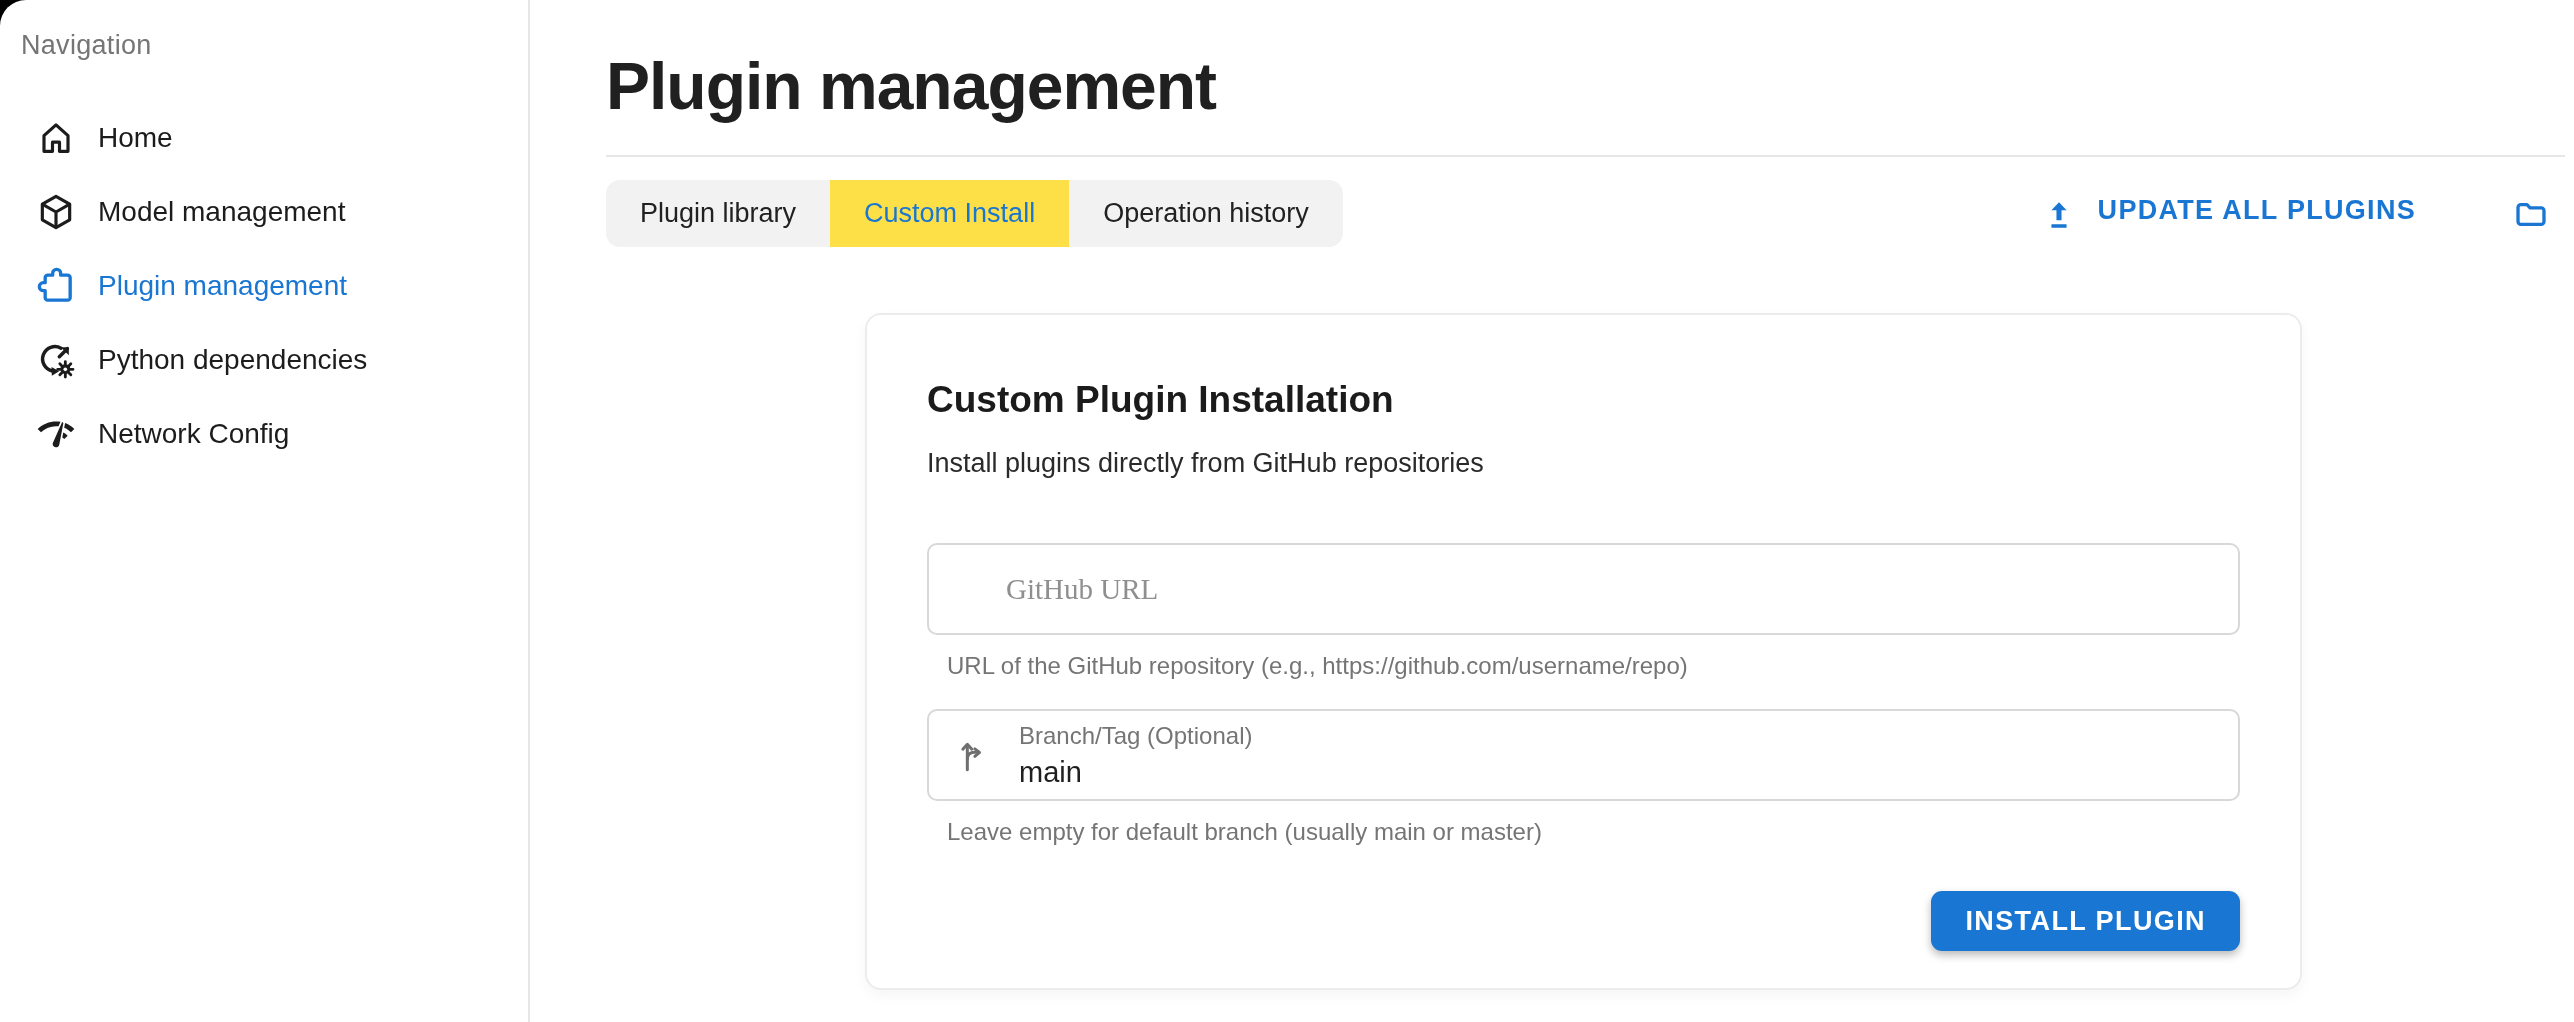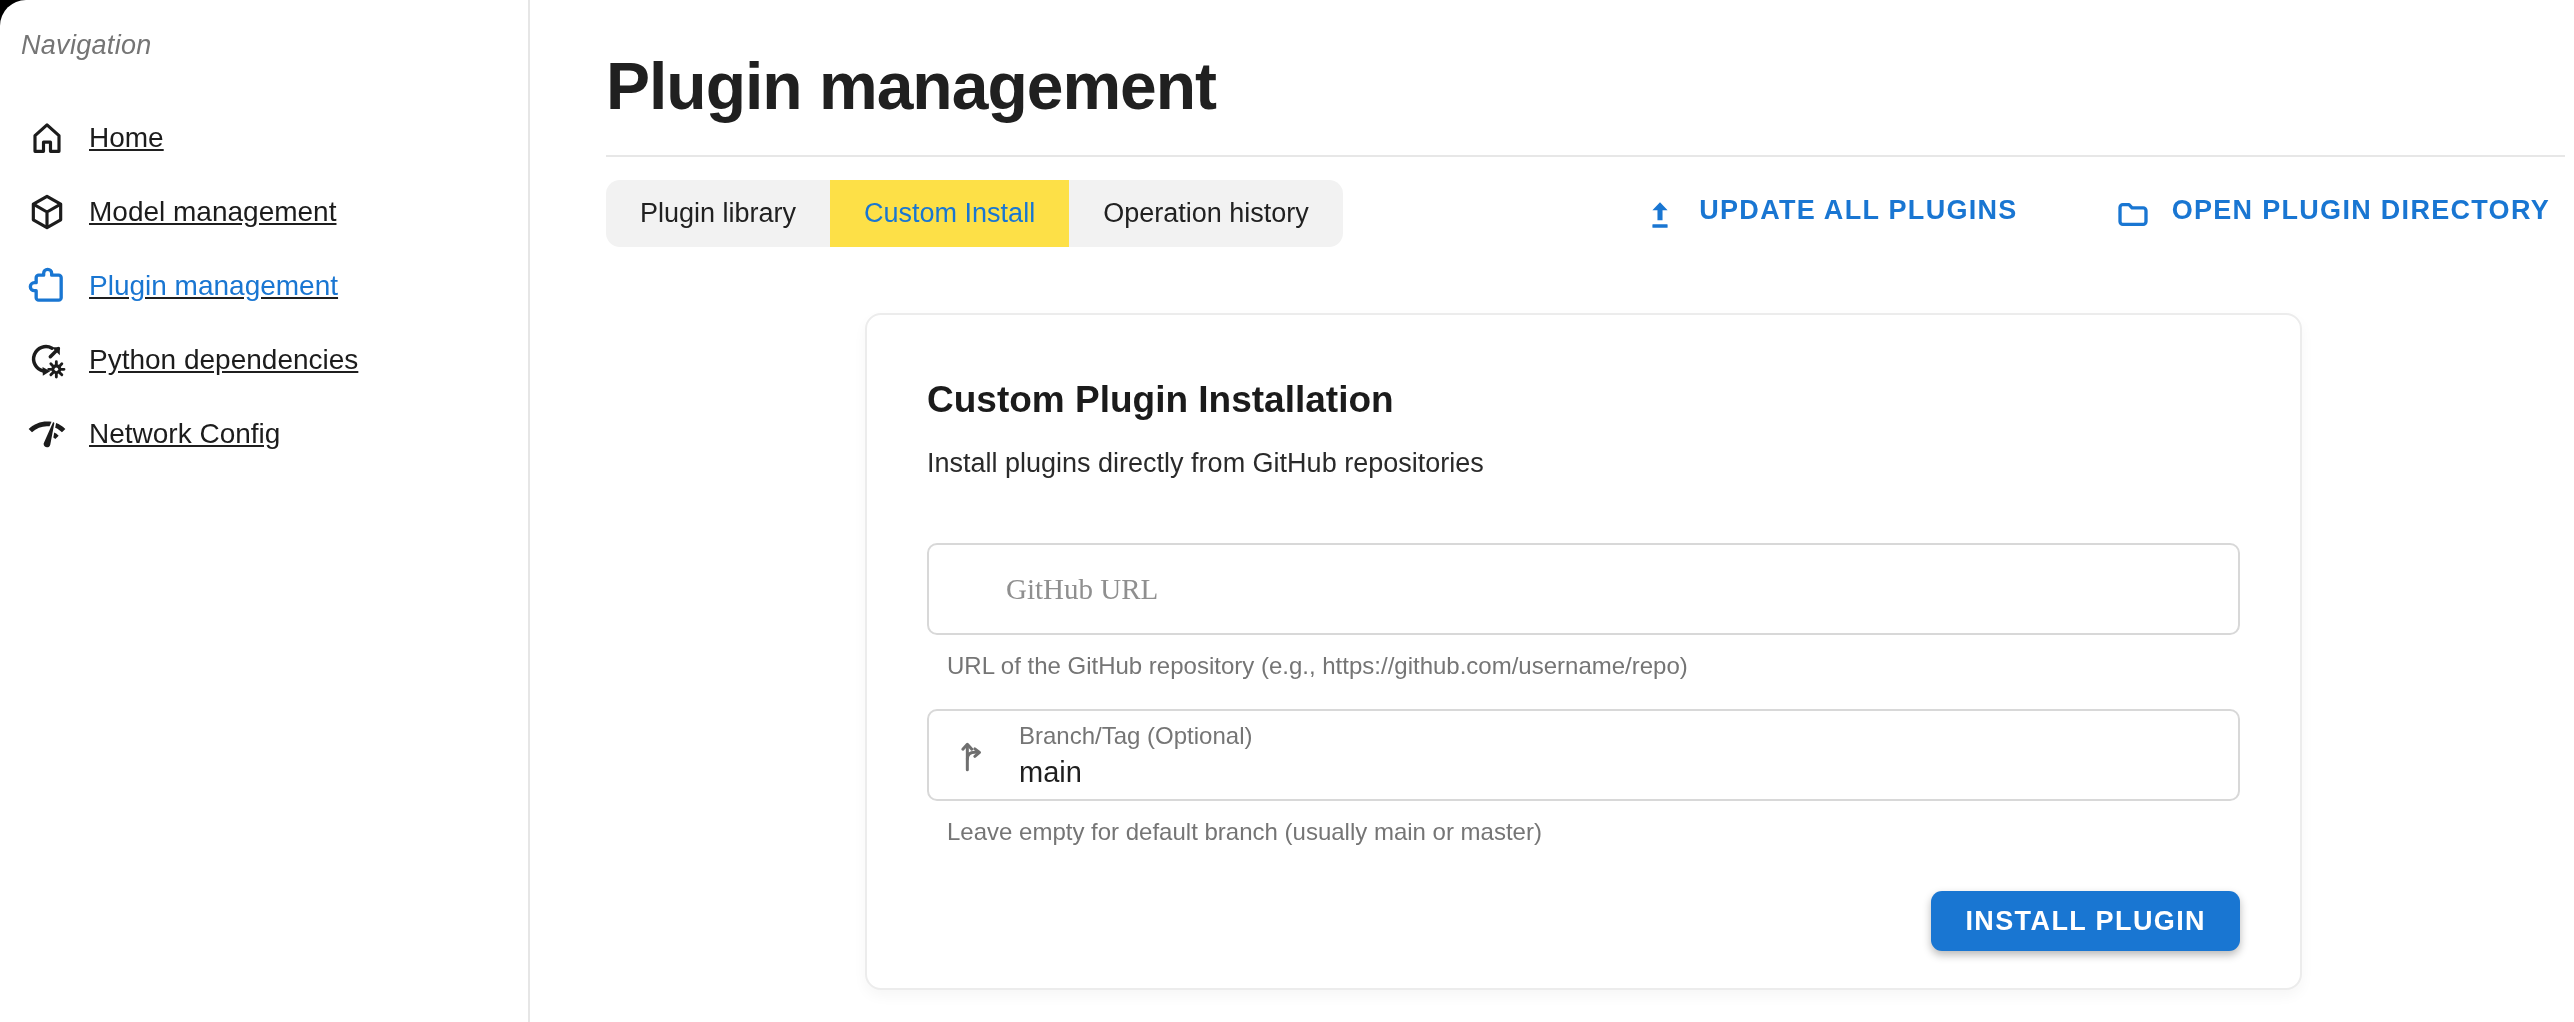--- a/index.html
+++ b/index.html
@@ -6,23 +6,23 @@
   html,body { width:2574px; height:1022px; overflow:hidden; background:#ffffff;
     font-family:"Liberation Sans","DejaVu Sans",sans-serif; color:#1f1f1f; }
 
   
   .win-corner { position:absolute; top:0; left:0; width:30px; height:30px; background:#000; z-index:50; }
   .win-corner::after { content:""; position:absolute; inset:0; background:#fff; border-top-left-radius:26px; }
 
   
   .sidebar { position:absolute; top:0; left:0; width:530px; height:1022px;
     background:#fff; border-right:2px solid #e6e6e6; }
-  .nav-title { margin:30px 0 0 21px; font-size:27px; color:#757575; letter-spacing:.3px;font-style:italic; }
+  .nav-title { margin:30px 0 0 21px; font-size:27px; color:#757575; letter-spacing:.3px; }
   .nav-list { margin-top:40px; list-style:none; }
-  .nav-item { height:74px; display:flex; align-items:center; padding-left:27px; cursor:pointer;text-decoration:underline; }
+  .nav-item { height:74px; display:flex; align-items:center; padding-left:36px; cursor:pointer; }
   .nav-item .nv-icon { width:40px; height:40px; flex:0 0 40px; display:flex; align-items:center; justify-content:center; color:#1c1c1c; }
   .nav-item .nv-label { margin-left:22px; font-size:28px; color:#1c1c1c; }
   .nav-item.active .nv-icon, .nav-item.active .nv-label { color:#1976d2; }
 
   
   .main { position:absolute; top:0; left:532px; right:0; bottom:0; }
   .page-title { position:absolute; left:74px; top:48px; font-size:66px; font-weight:700;
     letter-spacing:-1px; color:#202020; }
   .title-divider { position:absolute; left:74px; top:155px; width:1959px; height:2px; background:#e7e7e7; }
 
@@ -158,21 +158,20 @@
             </svg>
         </span>
         <span class="tb-label">UPDATE ALL PLUGINS</span>
       </div>
       <div class="text-btn">
         <span class="tb-icon">
           <svg width="38" height="38" viewBox="0 0 24 24">
               <path d="M3.8 7.9v8.9a1.8 1.8 0 0 0 1.8 1.8h12.8a1.8 1.8 0 0 0 1.8-1.8V9.9A1.8 1.8 0 0 0 18.4 8.1h-7L9.5 6.1H5.6a1.8 1.8 0 0 0-1.8 1.8z" fill="none" stroke="currentColor" stroke-width="2.1" stroke-linejoin="round"></path>
             </svg>
         </span>
-        <span class="tb-label">OPEN PLUGIN DIRECTORY</span>
       </div>
     </div>
   </div>
 
   <section class="card">
     <h2 class="card-title">Custom Plugin Installation</h2>
     <p class="card-subtitle">Install plugins directly from GitHub repositories</p>
 
     <div class="field url-field">
       <input type="text" placeholder="GitHub URL" style="">

